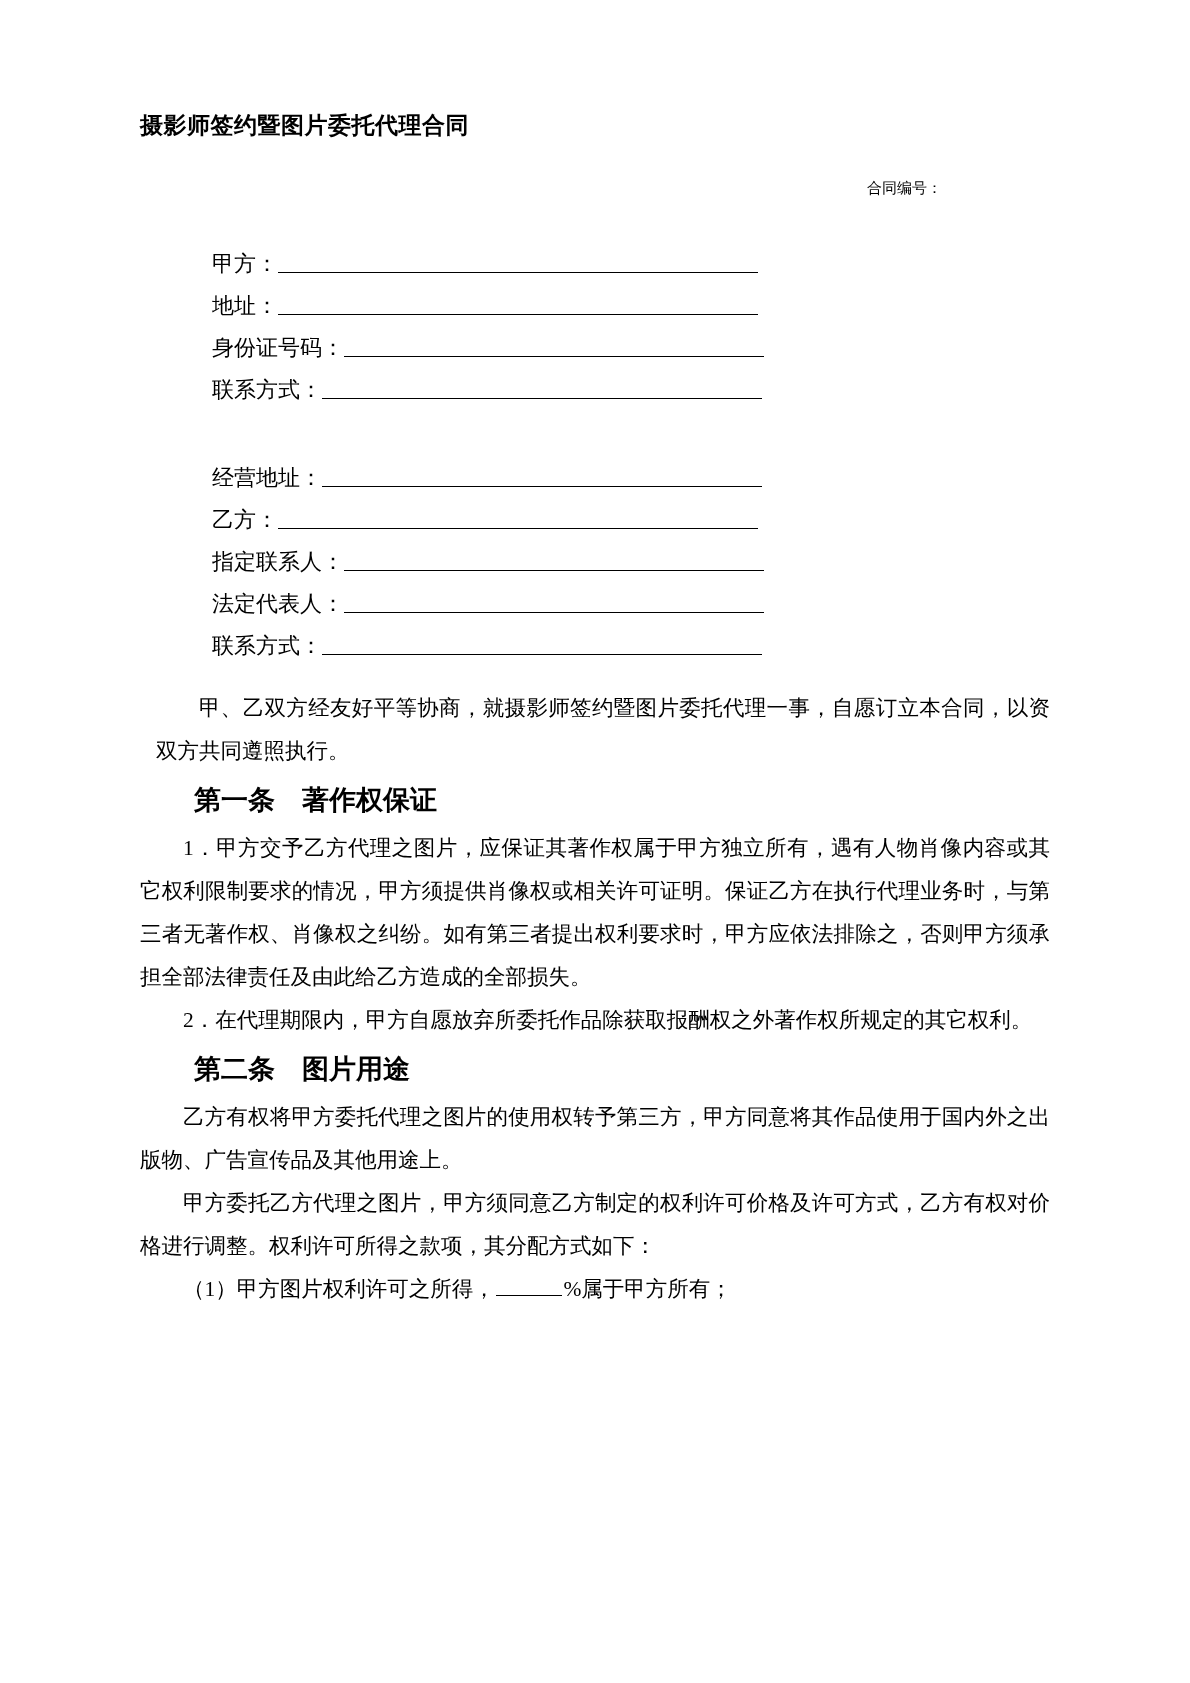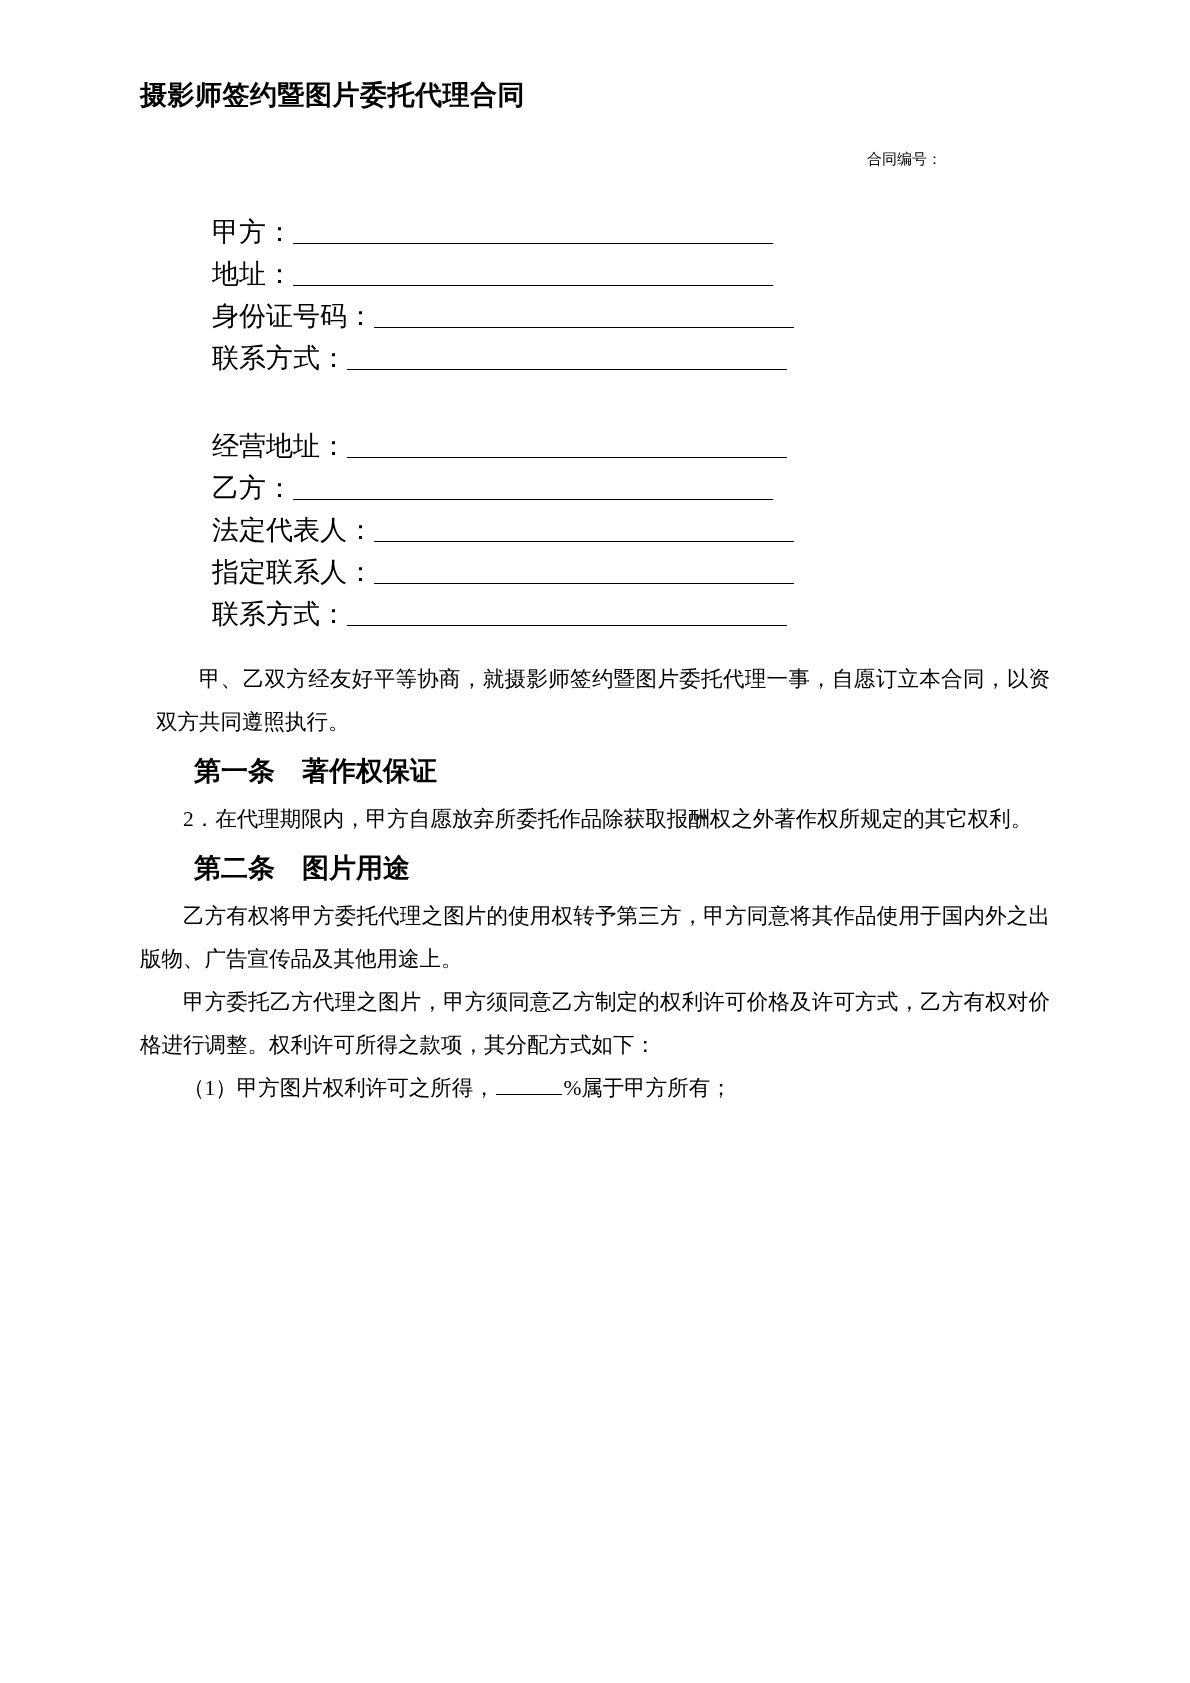--- a/index.html
+++ b/index.html
@@ -19,25 +19,25 @@
   }
   .content {
     position: absolute;
     left: 140px;
     top: 0;
     width: 910px;
   }
 
   
   .doc-title {
-    font-size: 27px;
+    font-size: 23px;
     font-weight: bold;
     letter-spacing: 0.5px;
     margin: 0;
-    padding-top: 79px;
+    padding-top: 112px;
     line-height: 1.2;
     text-align: left;
   }
 
   
   .contract-no-row {
     margin-top: 38px;
     text-align: right;
     padding-right: 108px;
     font-size: 15px;
@@ -48,21 +48,21 @@
   .party-block {
     margin-top: 36px;
     padding-left: 72px;
   }
   .party-block.second {
     margin-top: 46px;
   }
   .field-row {
     display: flex;
     align-items: flex-end;
-    font-size: 27px;
+    font-size: 22px;
     line-height: 1.0;
     height: 42px;
   }
   .field-label {
     white-space: nowrap;
     padding-bottom: 2px;
   }
   .field-blank {
     flex: 0 0 auto;
     border-bottom: 1.6px solid #000;
@@ -137,36 +137,37 @@
     <div class="party-block second">
       <div class="field-row">
         <span class="field-label">经营地址：</span>
         <span class="field-blank" style="width:440px"></span>
       </div>
       <div class="field-row">
         <span class="field-label">乙方：</span>
         <span class="field-blank" style="width:480px"></span>
       </div>
       <div class="field-row">
-        <span class="field-label">法定代表人：</span>
+        <span class="field-label">指定联系人：</span>
         <span class="field-blank" style="width:420px"></span>
       </div>
       <div class="field-row">
-        <span class="field-label">指定联系人：</span>
+        <span class="field-label">法定代表人：</span>
         <span class="field-blank" style="width:420px"></span>
       </div>
       <div class="field-row">
         <span class="field-label">联系方式：</span>
         <span class="field-blank" style="width:440px"></span>
       </div>
     </div>
 
     <p class="body-p intro-p">甲、乙双方经友好平等协商，就摄影师签约暨图片委托代理一事，自愿订立本合同，以资双方共同遵照执行。</p>
 
     <p class="article-heading"><span>第一条</span><span class="gap"></span><span>著作权保证</span></p>
+    <p class="body-p">1．甲方交予乙方代理之图片，应保证其著作权属于甲方独立所有，遇有人物肖像内容或其它权利限制要求的情况，甲方须提供肖像权或相关许可证明。保证乙方在执行代理业务时，与第三者无著作权、肖像权之纠纷。如有第三者提出权利要求时，甲方应依法排除之，否则甲方须承担全部法律责任及由此给乙方造成的全部损失。</p>
     <p class="body-p">2．在代理期限内，甲方自愿放弃所委托作品除获取报酬权之外著作权所规定的其它权利。</p>
 
     <p class="article-heading"><span>第二条</span><span class="gap"></span><span>图片用途</span></p>
     <p class="body-p">乙方有权将甲方委托代理之图片的使用权转予第三方，甲方同意将其作品使用于国内外之出版物、广告宣传品及其他用途上。</p>
 
     <p class="body-p">甲方委托乙方代理之图片，甲方须同意乙方制定的权利许可价格及许可方式，乙方有权对价格进行调整。权利许可所得之款项，其分配方式如下：</p>
     <p class="body-p"><span>（1）甲方图片权利许可之所得，</span><span class="inline-blank"></span><span>%属于甲方所有；</span></p>
 
   </div>
 </div>

